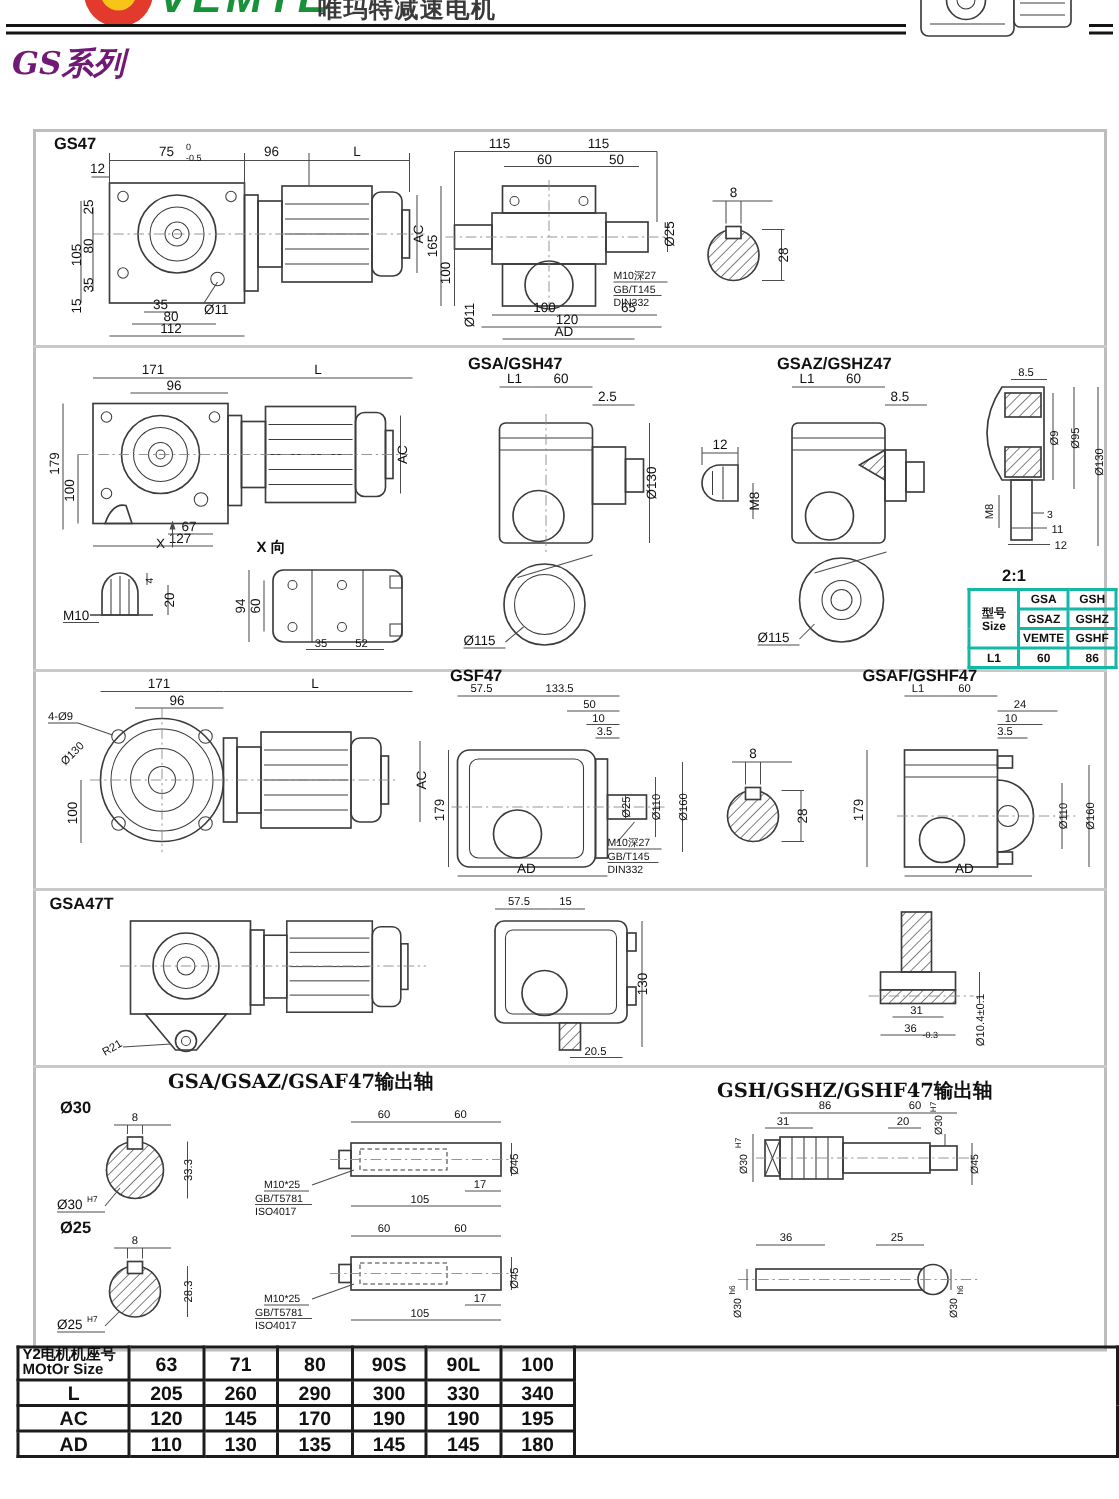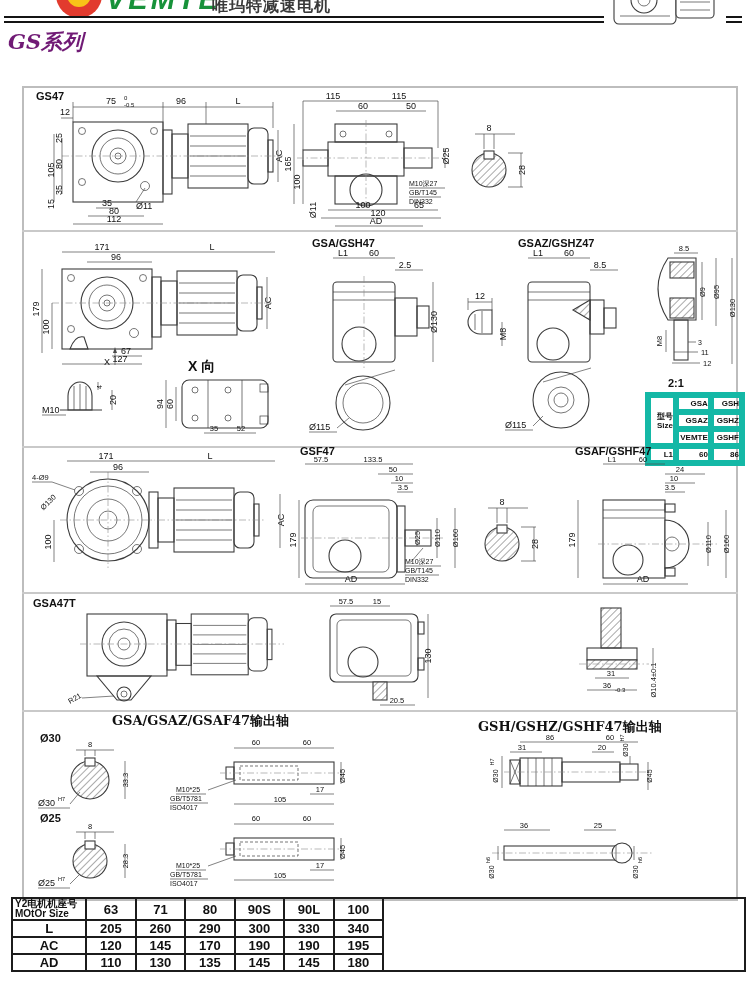--- a/index.html
+++ b/index.html
@@ -29,21 +29,21 @@
   .t7{font-size:7px;} .t75{font-size:7.5px;} .t6{font-size:6px;} .t55{font-size:5.5px;}
   .t11{font-size:11px;font-weight:bold;}
   .ln{fill:none;stroke:#3c3c3c;stroke-width:1.1;}
   .lnt{fill:none;stroke:#3c3c3c;stroke-width:.7;}
   .dl{fill:none;stroke:#4c4c4c;stroke-width:.7;}
   .cl{fill:none;stroke:#8a8a8a;stroke-width:.6;stroke-dasharray:7 2.5 1.5 2.5;}
   .wh{fill:#fff;stroke:#3c3c3c;stroke-width:1.1;}
   .ha{fill:url(#hat);stroke:#3c3c3c;stroke-width:1.1;}
   
   .dettbl{position:absolute;border-collapse:collapse;font-size:8px;font-weight:bold;}
-  .dettbl td{border:6px solid #14b8a6;text-align:right;padding:0;height:11px;line-height:9px;}
+  .dettbl td{border:2px solid #14b8a6;text-align:center;padding:0;height:11px;line-height:9px;}
   
   .mtable{position:absolute;left:0;top:897px;border-collapse:collapse;table-layout:fixed;margin-left:11px;}
   .mtable td{border:2px solid #1c1c1c;text-align:center;vertical-align:middle;
              font-size:13px;font-weight:bold;color:#111;padding:0;}
   .mtable .hcell{font-size:10px;line-height:10px;text-align:left;padding-left:2px;}
   .mtable tr{height:16px;}
 </style>
 </head>
 <body>
 
@@ -239,21 +239,21 @@
     <line x1="46" y1="14" x2="46" y2="38" class="lnt"></line>
     <line x1="20" y1="38" x2="62" y2="38" class="ln"></line>
     <text x="2" y="41">M10</text>
     <line x1="2" y1="43" x2="26" y2="43" class="dl"></line>
     <line x1="58" y1="10" x2="58" y2="18" class="dl"></line>
     <text transform="rotate(-90 62 15)" x="62" y="15" text-anchor="middle" class="t7">4</text>
     <line x1="72" y1="18" x2="72" y2="38" class="dl"></line>
     <text transform="rotate(-90 76 28)" x="76" y="28" text-anchor="middle">20</text>
   </svg>
 
-  <div class="abs" style="left:188px;top:358px;font-size:14px;font-weight:bold">X 向</div>
+  <div class="abs" style="left:171px;top:358px;font-size:10px;font-weight:bold">X 向</div>
   <svg class="draw" style="left:148px;top:370px" width="140" height="66" viewBox="0 0 140 66">
     <rect x="34" y="10" width="86" height="48" rx="7" class="ln"></rect>
     <line x1="60" y1="10" x2="60" y2="58" class="lnt"></line>
     <line x1="94" y1="10" x2="94" y2="58" class="lnt"></line>
     <circle cx="47" cy="20" r="3" class="lnt"></circle>
       <circle cx="47" cy="48" r="3" class="lnt"></circle>
     <circle cx="80" cy="20" r="3" class="lnt"></circle>
       <circle cx="80" cy="48" r="3" class="lnt"></circle>
     <rect x="112" y="14" width="8" height="8" class="lnt"></rect>
     <rect x="112" y="46" width="8" height="8" class="lnt"></rect>

